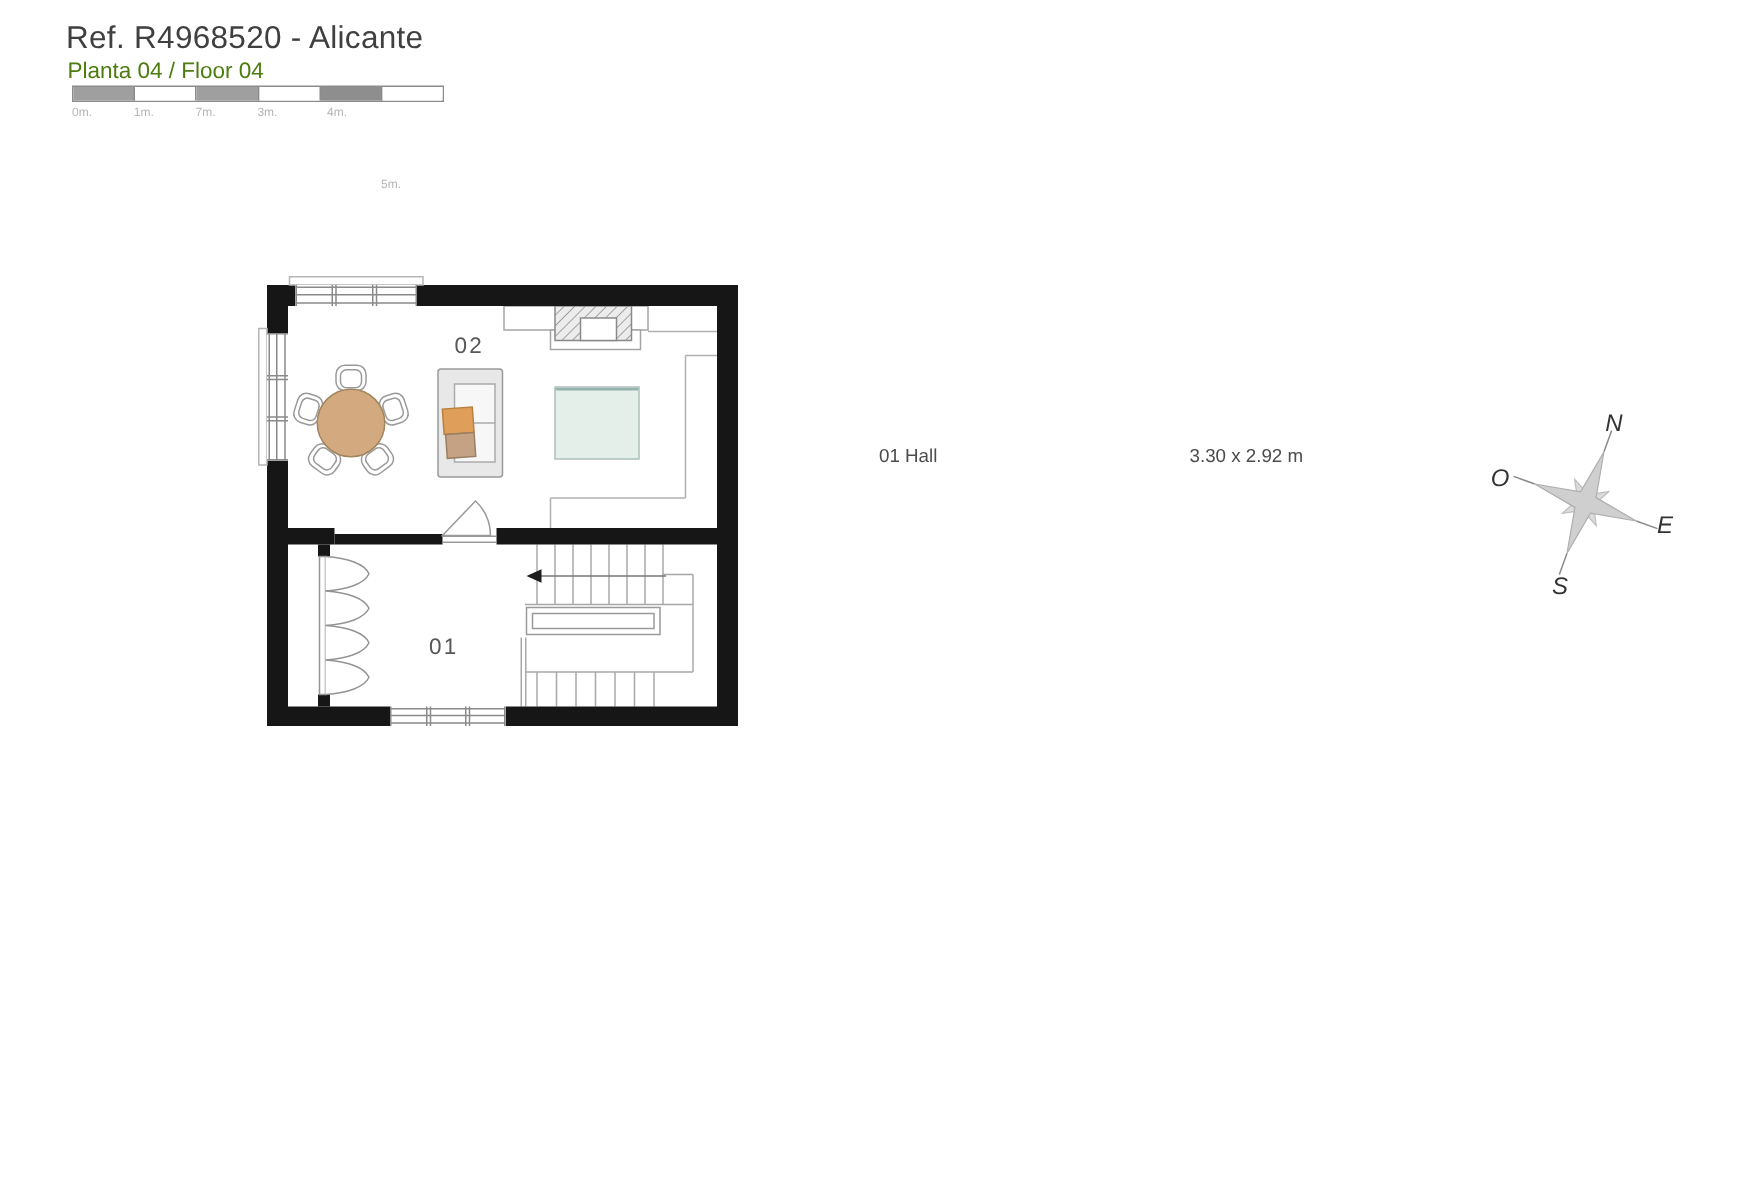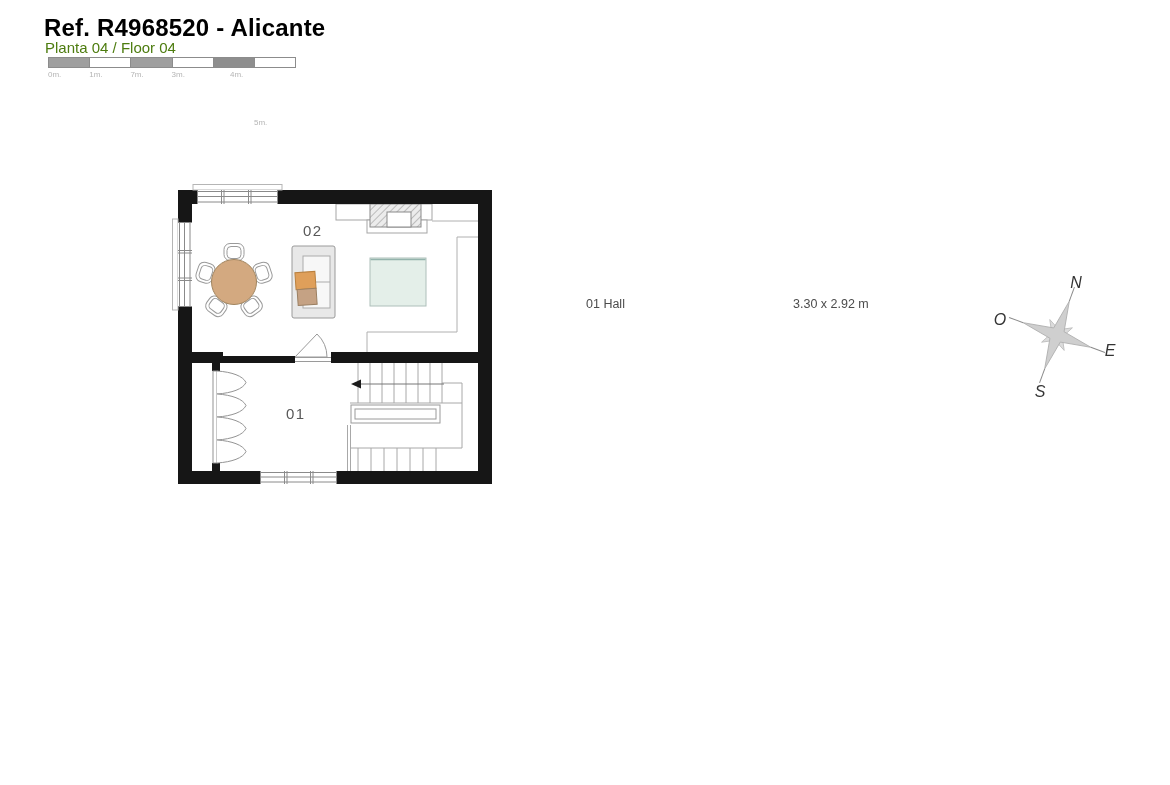--- a/index.html
+++ b/index.html
@@ -1,19 +1,19 @@
 <!DOCTYPE html>
 <html style="--wall: #161616; --thin-line: #b0b0b0; --frame-line: #8a8a8a; --table: #d3a980; --table-border: #a1855f; --cushion-orange: #df9f5a; --cushion-tan: #c5a284; --sofa: #e8e8e8; --seat: #f7f7f7; --rug: #e4efe9; --rug-border: #aebfba; --star: #cfcfcf;"><head>
 <meta charset="utf-8">
 <style>
   html,body{margin:0;padding:0;background:#fff;}
   #stage{position:relative;width:1170px;height:785px;background:#fff;overflow:hidden;
          font-family:"Liberation Sans","DejaVu Sans",sans-serif;}
   .abs{position:absolute;}
-  #title{left:44px;top:14px;font-size:24px;font-weight:700;color:#000000;letter-spacing:.2px;}
+  #title{left:44px;top:14px;font-size:21px;font-weight:400;color:#404040;letter-spacing:.2px;}
   #subtitle{left:45px;top:39px;font-size:15px;color:#4d7c0f;}
   #scalebar{left:48px;top:57px;width:248px;height:11px;display:flex;border:1px solid #8c8c8c;box-sizing:border-box;}
   #scalebar .seg{flex:1 1 0;border-right:1px solid #8c8c8c;box-sizing:border-box;}
   #scalebar .seg:last-child{border-right:none;}
   #scalelabels{left:48px;top:70px;width:260px;height:10px;font-size:8px;color:#b5b5b5;text-align:center;}
   #scalelabels span{position:absolute;top:0;}
   .roomlabel{font-size:15px;color:#585858;letter-spacing:1.5px;}
   #legend{left:586px;top:296px;width:340px;font-size:12.5px;color:#4c4c4c;line-height:17px;}
   .legrow{position:relative;height:17px;}
   .legrow .size{position:absolute;left:207px;top:0;}
@@ -32,21 +32,21 @@
       <div class="seg" style="background: rgb(159, 159, 159);"></div>
       <div class="seg" style="background: rgb(255, 255, 255);"></div>
       <div class="seg" style="background: rgb(142, 142, 142);"></div>
       <div class="seg" style="background: rgb(255, 255, 255);"></div>
     </div>
 <div class="abs" id="scalelabels">
       <span style="left: 0px;">0m.</span>
       <span style="left: 41.2px;">1m.</span>
       <span style="left: 82.4px;">7m.</span>
       <span style="left: 123.6px;">3m.</span>
-      <span style="left: 182px;">4m.</span>
+      <span style="left: 170px;">4m.</span>
       <span style="left: 206px; margin-top: 48px;">5m.</span>
     </div>
 
 <svg class="abs" style="left:170px;top:178px" width="335" height="320" viewBox="170 178 335 320">
   <defs>
     <pattern id="hatch" width="5" height="5" patternUnits="userSpaceOnUse" patternTransform="rotate(45)">
       <rect width="5" height="5" fill="#ececec"></rect>
       <line x1="0" y1="0" x2="0" y2="5" stroke="#9a9a9a" stroke-width="1.2"></line>
     </pattern>
   </defs>
@@ -204,21 +204,21 @@
   <g fill="#fff" stroke="#949494" stroke-width="1">
     <rect x="213" y="371" width="4" height="92"></rect>
     <path d="M217 371 C 232 372 243 376 246 382.5 C 243 389 232 393 217 394"></path>
     <path d="M217 394 C 232 395 243 399 246 405.5 C 243 412 232 416 217 417"></path>
     <path d="M217 417 C 232 418 243 422 246 428.5 C 243 435 232 439 217 440"></path>
     <path d="M217 440 C 232 441 243 445 246 451.5 C 243 458 232 462 217 463"></path>
   </g>
 </svg>
 
 <div class="abs roomlabel" style="left:303px;top:222px">02</div>
-<div class="abs roomlabel" style="left:286px;top:405px">01</div>
+<div class="abs roomlabel" style="left:286px;top:423px">01</div>
 
 <div class="abs" id="legend">
   <div class="legrow">
     <span>01 Hall</span>
     <span class="size">3.30 x 2.92 m</span>
   </div>
 </div>
 
 <svg class="abs" style="left:987px;top:263px" width="140" height="140" viewBox="0 0 140 140">
   <g transform="translate(70 72) rotate(20)">

